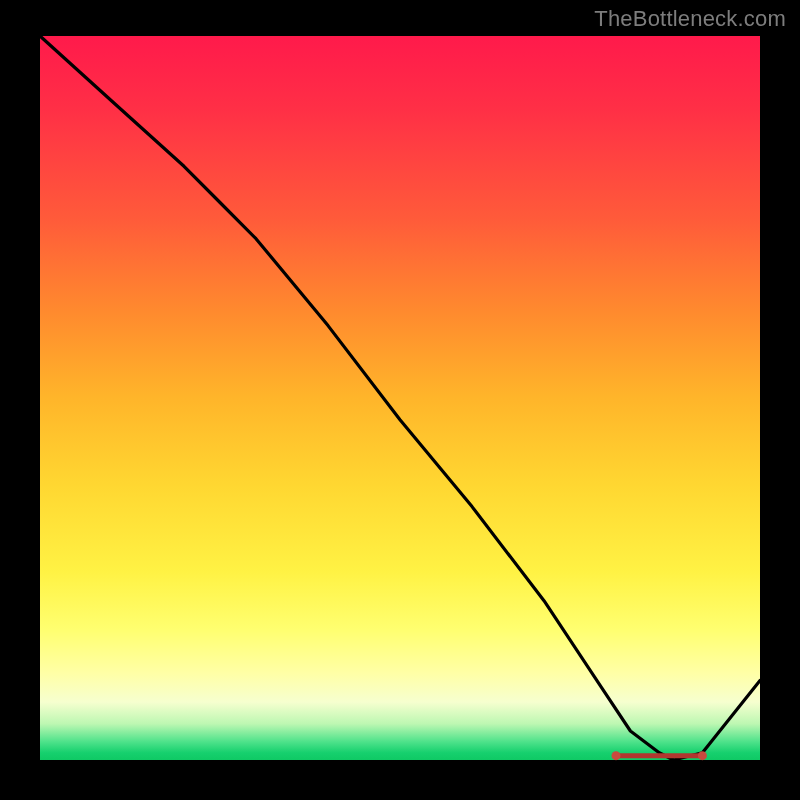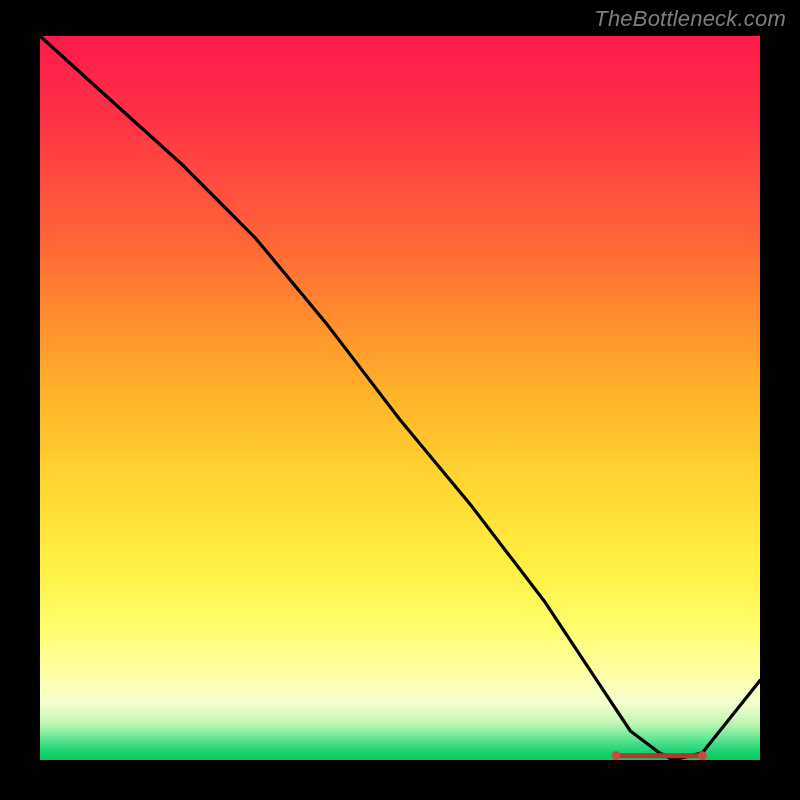--- a/index.html
+++ b/index.html
@@ -9,21 +9,20 @@
     height: 800px;
     background: #000;
     overflow: hidden;
     font-family: Arial, Helvetica, sans-serif;
   }
   .frame {
     position: relative;
     width: 800px;
     height: 632px;
     background: #000;
-    font-style: italic;
   }
   .attribution {
     position: absolute;
     top: 6px;
     right: 14px;
     color: #7d7d7d;
     font-size: 22px;
     font-weight: 400;
     letter-spacing: 0.2px;
   }

